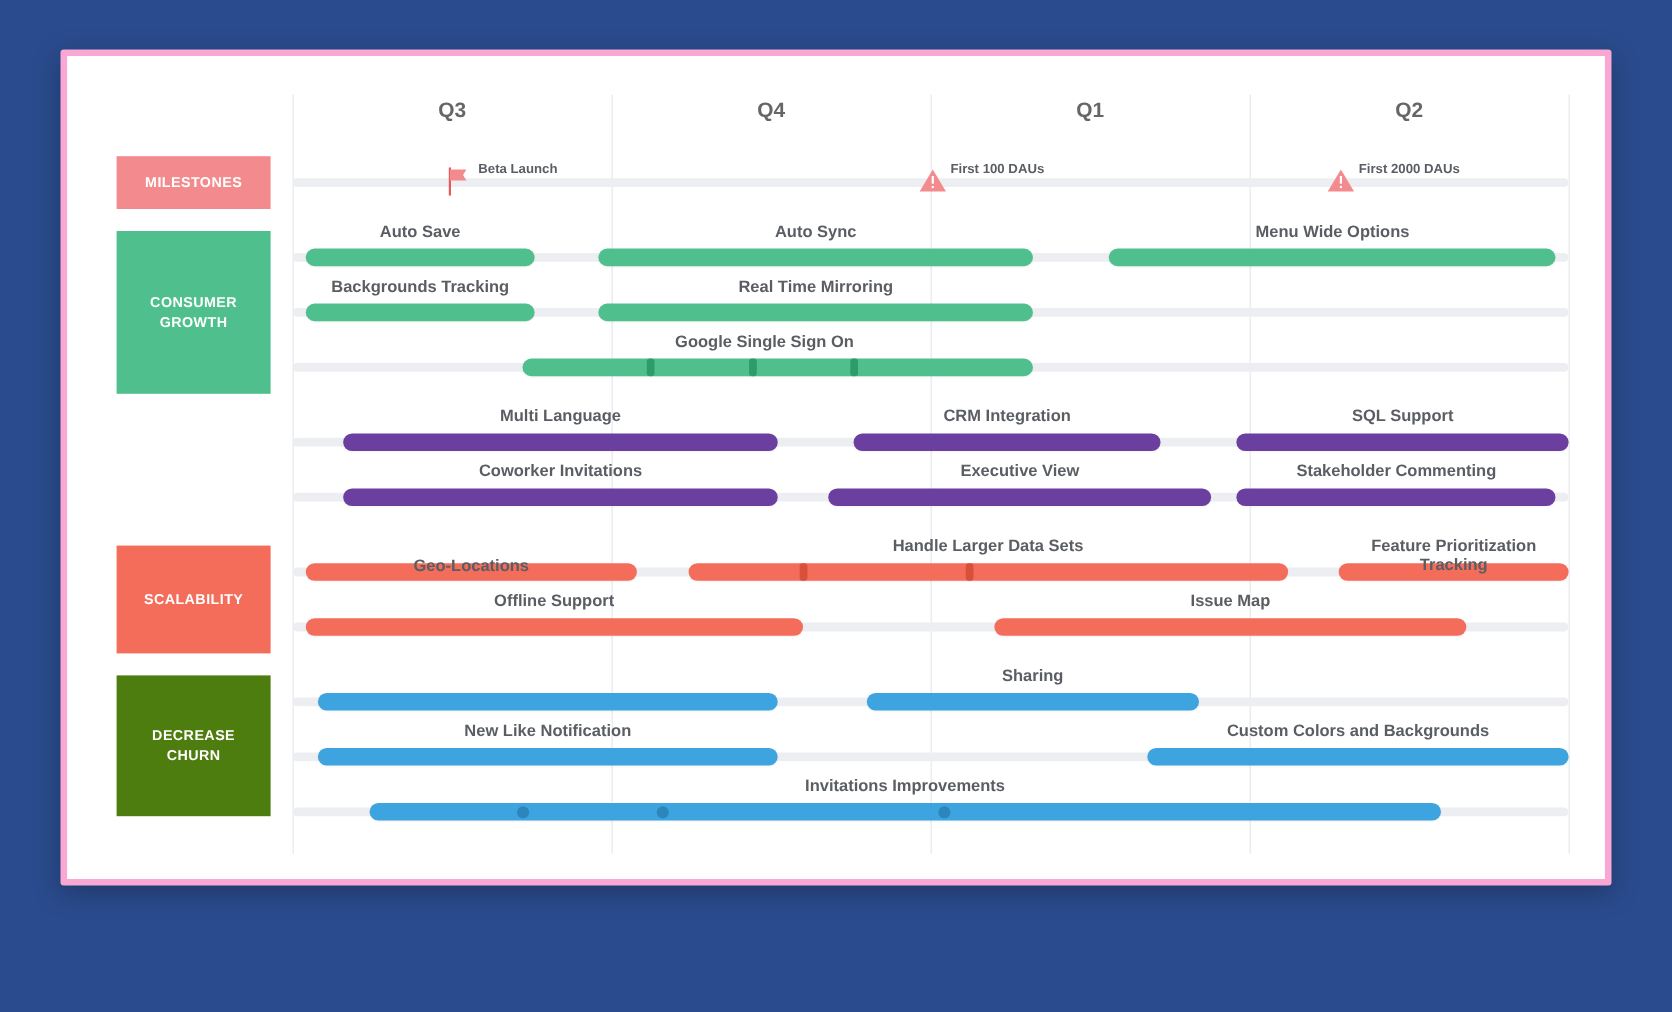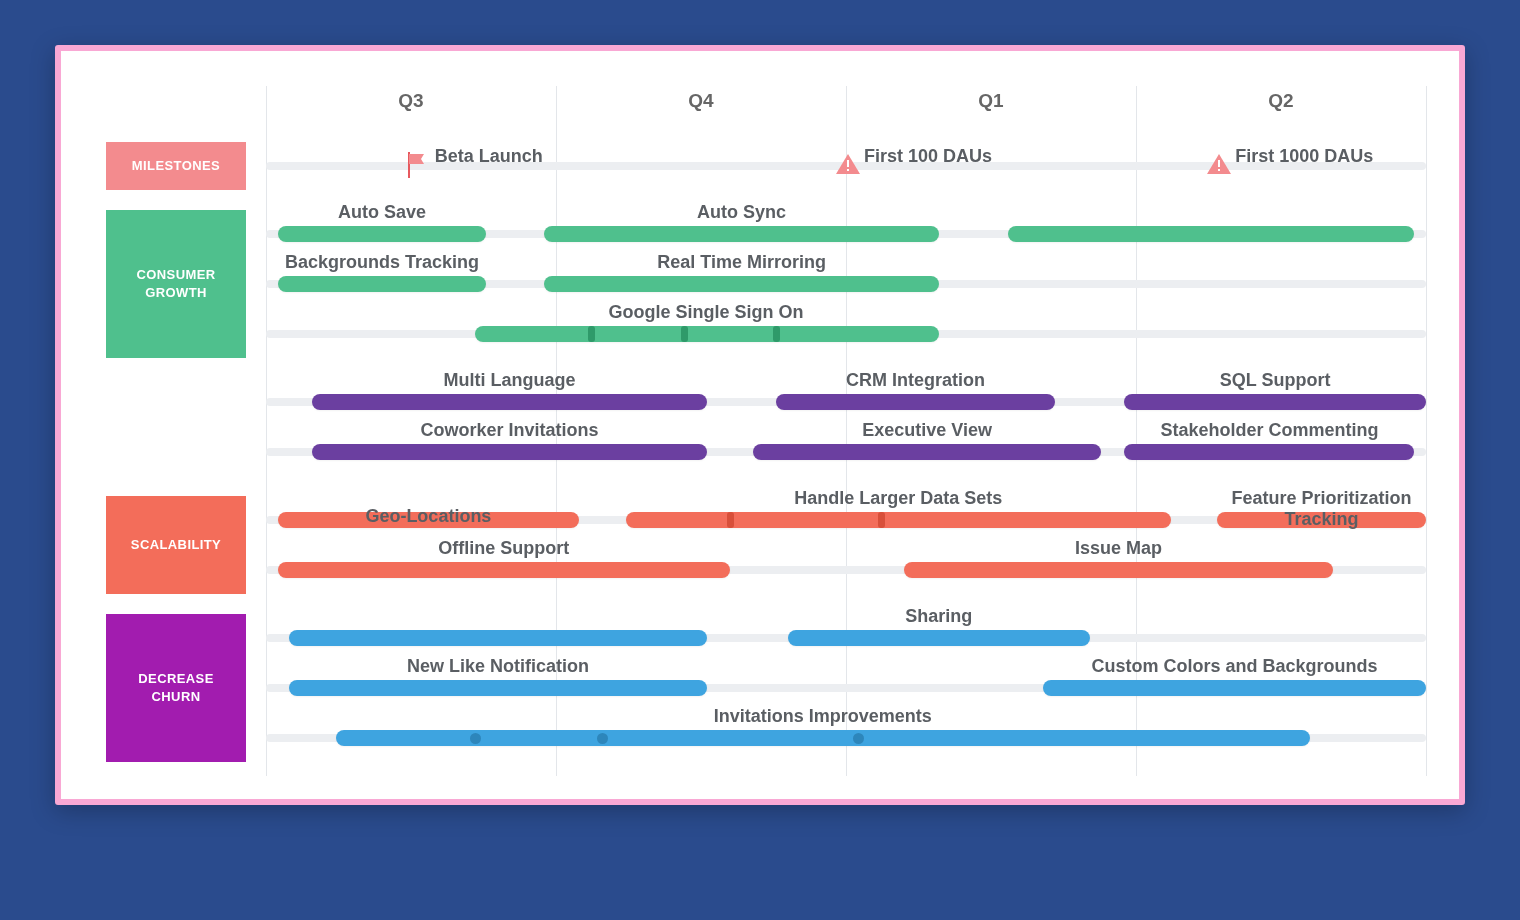--- a/index.html
+++ b/index.html
@@ -68,40 +68,40 @@
   }
   .bar {
     position:absolute;
     height:16px;
     border-radius:10px;
     box-shadow:0 1px 2px rgba(0,0,0,.05);
   }
   .barlabel {
     position:absolute;
     transform:translateY(-26px);
-    font-size:18px;
+    font-size:15px;
     font-weight:600;
     color:#5a5e63;
     text-align:center;
   }
   .tick {
     position:absolute;
     width:7px; height:16px;
     border-radius:3px;
     top:0;
   }
   .dot {
     position:absolute;
     width:11px; height:11px;
     border-radius:50%;
     top:3px;
   }
   .ms-label {
     position:absolute;
-    font-size:18px;
+    font-size:12px;
     font-weight:600;
     color:#5a5e63;
     white-space:nowrap;
     transform:translateY(-10px);
   }
 </style>
 </head>
 <body>
 
 <div class="stage">
@@ -128,51 +128,52 @@
       <div class="track" style="top: 648px;"></div>
       <div class="cat" style="top: 56px; height: 48px; background: rgb(243, 139, 142);">
         <span>MILESTONES</span>
       </div>
       <div class="cat" style="top: 124px; height: 148px; background: rgb(79, 192, 141);">
         <span>CONSUMER GROWTH</span>
       </div>
       <div class="cat" style="top: 410px; height: 98px; background: rgb(243, 109, 90);">
         <span>SCALABILITY</span>
       </div>
-      <div class="cat" style="top: 528px; height: 148px; background: #a21caf;">
+      <div class="cat" style="top: 528px; height: 128px; background: #4d7c0f;">
         <span>DECREASE CHURN</span>
       </div>
       <span style="position: absolute; left: 299.8px; top: 66px;"><svg width="22" height="26">
           <path d="M3 0v26" stroke="#e7595e" stroke-width="2"></path>
           <path d="M3 2h15l-3 5 3 5H3z" fill="#f38b8e"></path>
         </svg></span>
       <div class="ms-label" style="left: 328.8px; top: 70px;">Beta Launch</div>
       <span style="position: absolute; left: 729px; top: 66px;"><svg width="26" height="24">
           <path d="M13 2 25 22H1z" fill="#f38b8e"></path>
           <rect x="12" y="8" width="2" height="7" fill="#fff"></rect>
           <rect x="12" y="17" width="2" height="2" fill="#fff"></rect>
         </svg></span>
       <div class="ms-label" style="left: 758px; top: 70px;">First 100 DAUs</div>
       <span style="position: absolute; left: 1100.2px; top: 66px;"><svg width="26" height="24">
           <path d="M13 2 25 22H1z" fill="#f38b8e"></path>
           <rect x="12" y="8" width="2" height="7" fill="#fff"></rect>
           <rect x="12" y="17" width="2" height="2" fill="#fff"></rect>
         </svg></span>
-      <div class="ms-label" style="left: 1129.2px; top: 70px;">First 1000 DAUs</div>
+      <div class="ms-label" style="left: 1129.2px; top: 70px;">First 2000 DAUs</div>
       <div class="bar" style="left: 171.6px; width: 208.8px; top: 140px; background: rgb(79, 192, 141);"></div>
       <div class="barlabel" style="left: 171.6px; width: 208.8px; top: 142px;">Auto Save</div>
       <div class="bar" style="left: 438.4px; width: 394.4px; top: 140px; background: rgb(79, 192, 141);"></div>
       <div class="barlabel" style="left: 438.4px; width: 394.4px; top: 142px;">Auto Sync</div>
       <div class="bar" style="left: 902.4px; width: 406px; top: 140px; background: rgb(79, 192, 141);"></div>
+      <div class="barlabel" style="left: 902.4px; width: 406px; top: 142px;">Menu Wide Options</div>
       <div class="bar" style="left: 171.6px; width: 208.8px; top: 190px; background: rgb(79, 192, 141);"></div>
       <div class="barlabel" style="left: 171.6px; width: 208.8px; top: 192px;">Backgrounds Tracking</div>
       <div class="bar" style="left: 438.4px; width: 394.4px; top: 190px; background: rgb(79, 192, 141);"></div>
       <div class="barlabel" style="left: 438.4px; width: 394.4px; top: 192px;">Real Time Mirroring</div>
       <div class="bar" style="left: 368.8px; width: 464px; top: 240px; background: rgb(79, 192, 141);"></div>
-      <div class="barlabel" style="left: 368px; width: 464px; top: 242px;">Google Single Sign On</div>
+      <div class="barlabel" style="left: 357px; width: 464px; top: 242px;">Google Single Sign On</div>
       <div class="tick" style="left: 481.8px; top: 240px; background: rgb(47, 154, 106);"></div>
       <div class="tick" style="left: 574.6px; top: 240px; background: rgb(47, 154, 106);"></div>
       <div class="tick" style="left: 667.4px; top: 240px; background: rgb(47, 154, 106);"></div>
       <div class="bar" style="left: 206.4px; width: 394.4px; top: 308px; background: rgb(107, 63, 160);"></div>
       <div class="barlabel" style="left: 206.4px; width: 394.4px; top: 310px;">Multi Language</div>
       <div class="bar" style="left: 670.4px; width: 278.4px; top: 308px; background: rgb(107, 63, 160);"></div>
       <div class="barlabel" style="left: 670.4px; width: 278.4px; top: 310px;">CRM Integration</div>
       <div class="bar" style="left: 1018.4px; width: 301.6px; top: 308px; background: rgb(107, 63, 160);"></div>
       <div class="barlabel" style="left: 1018.4px; width: 301.6px; top: 310px;">SQL Support</div>
       <div class="bar" style="left: 206.4px; width: 394.4px; top: 358px; background: rgb(107, 63, 160);"></div>

